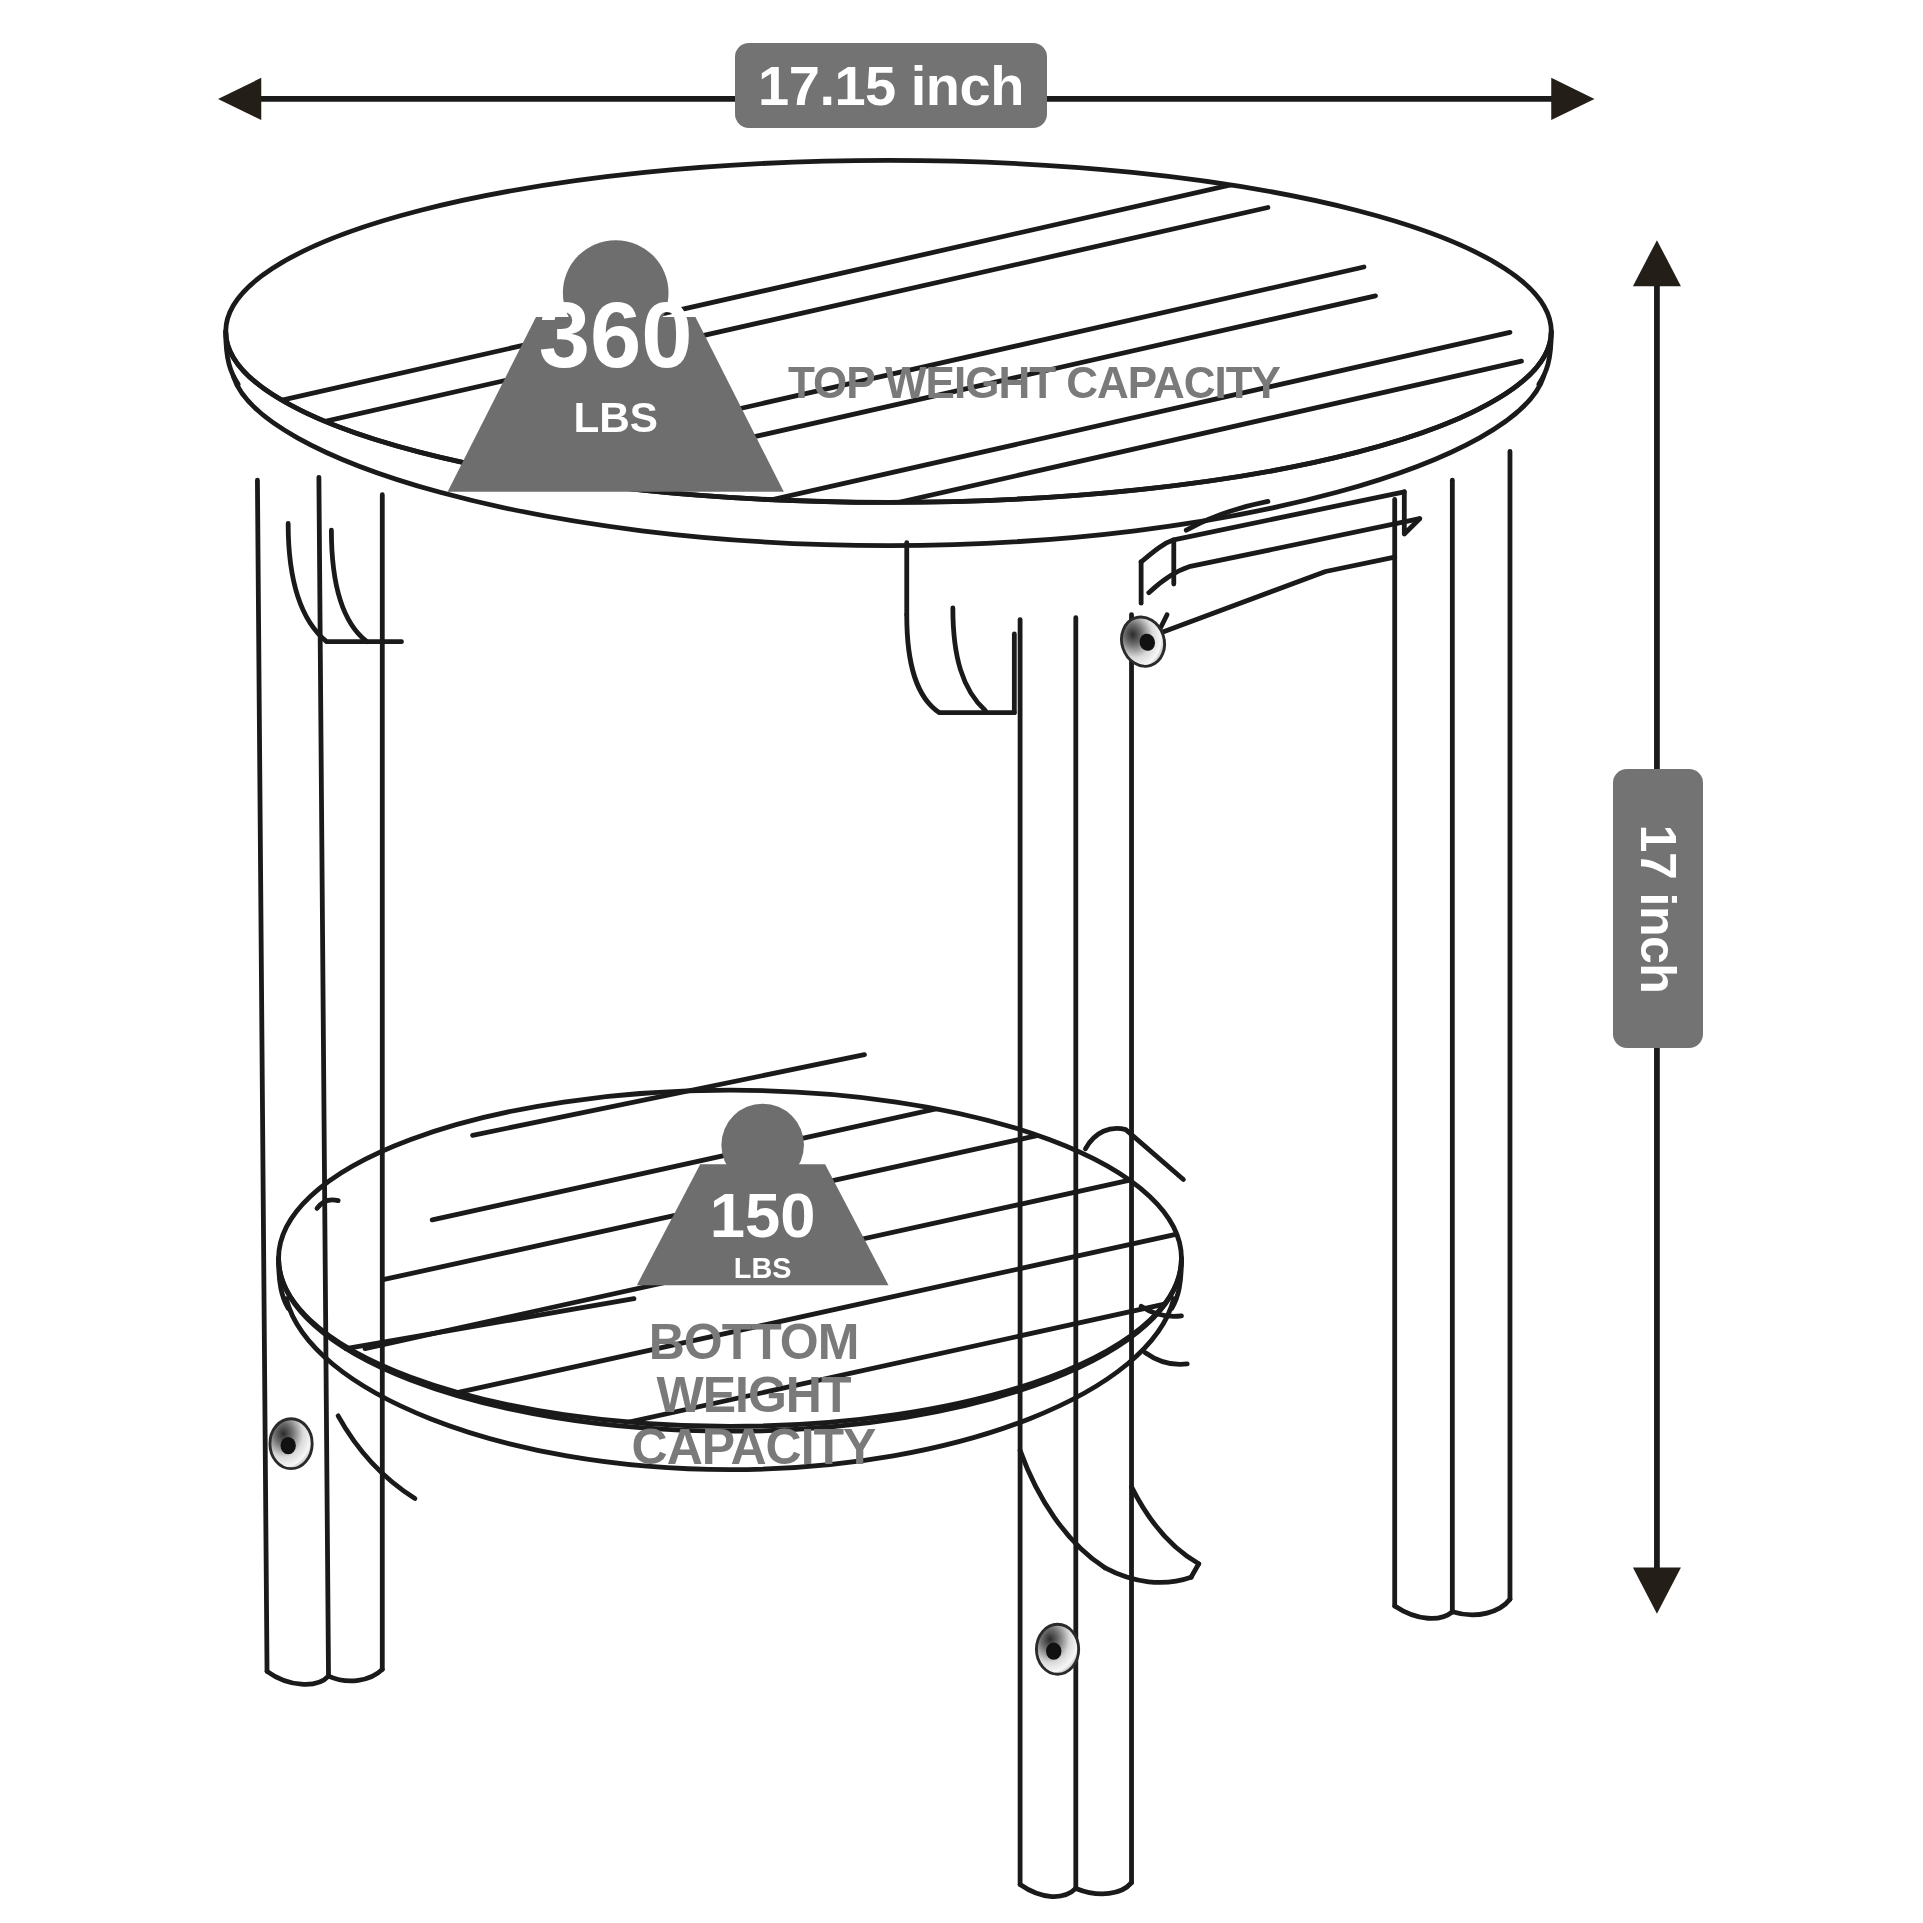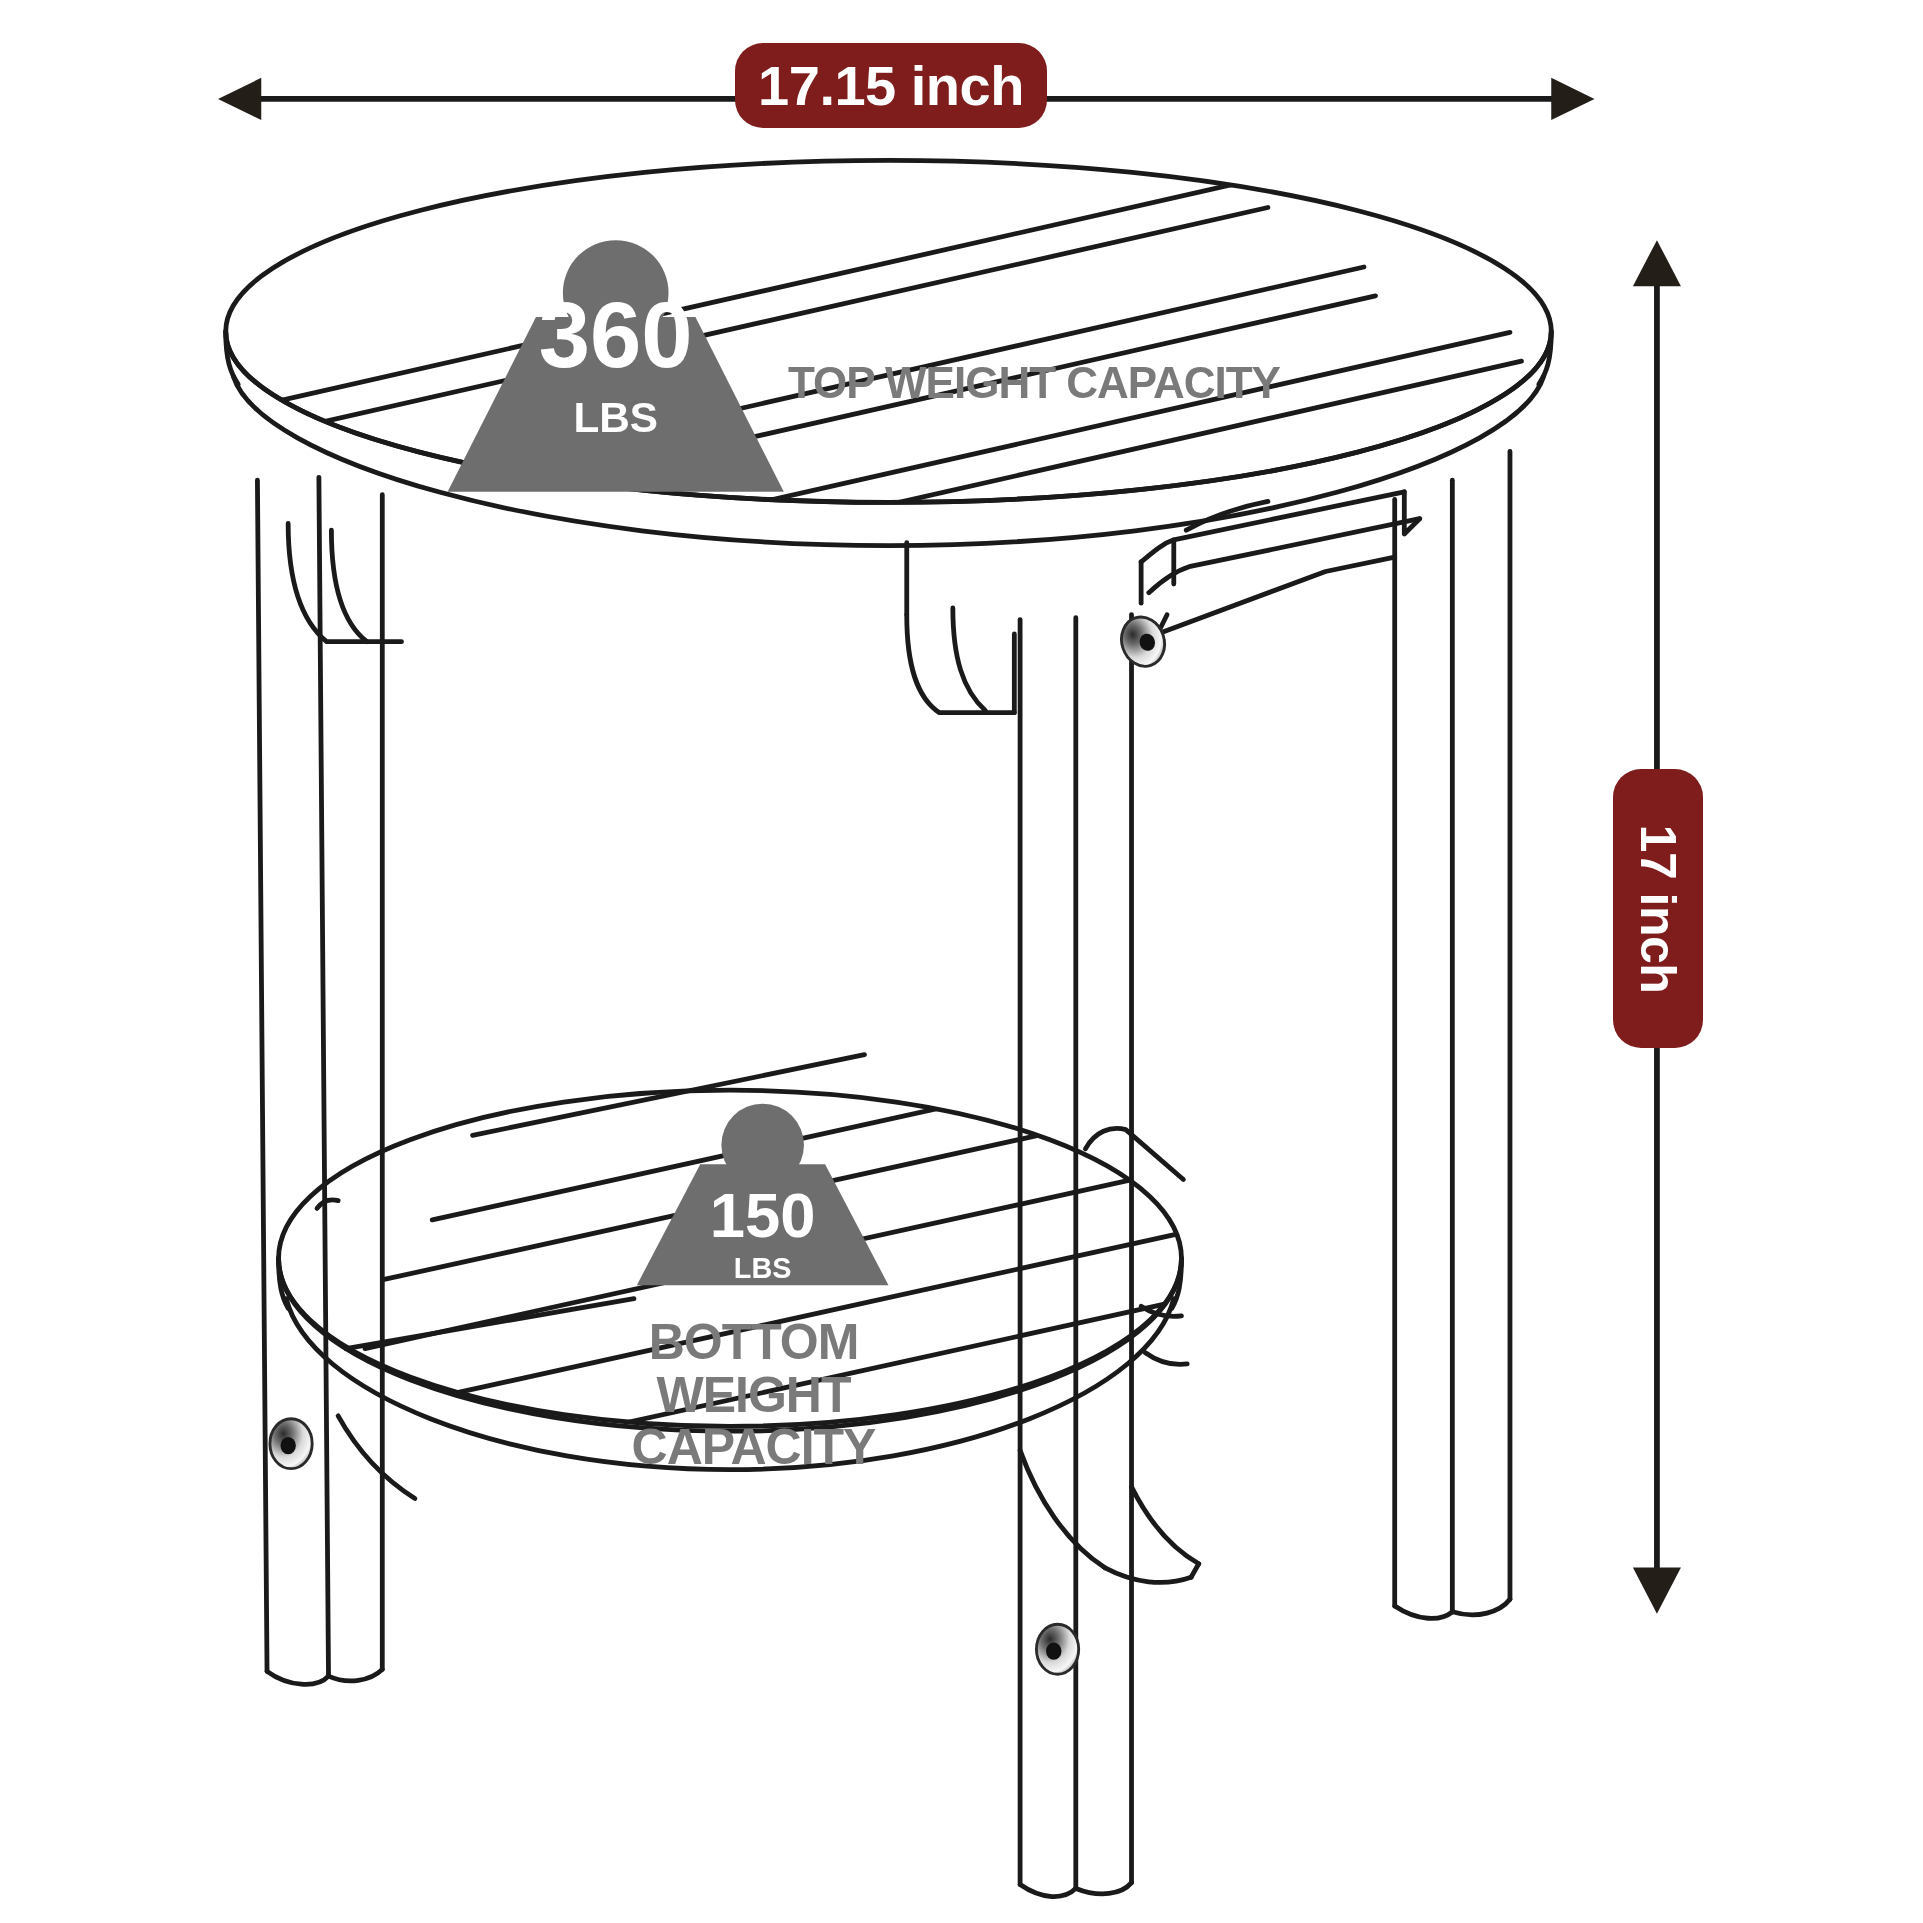--- a/index.html
+++ b/index.html
@@ -2,23 +2,23 @@
 <html><head>
 <meta charset="utf-8">
 <style>
   html,body{margin:0;padding:0;background:#ffffff;}
   body{width:1923px;height:1923px;font-family:"Liberation Sans",sans-serif;overflow:hidden;}
   #stage{position:relative;width:1923px;height:1923px;background:#ffffff;}
   #stage svg{position:absolute;left:0;top:0;}
 
   .dim-label{
     position:absolute;
-    background:#7f1d1d;
+    background:#737373;
     color:#ffffff;
-    border-radius:28px;
+    border-radius:14px;
     font-family:"Liberation Sans",sans-serif;
     font-weight:bold;
     letter-spacing:-0.5px;
     display:flex;
     align-items:center;
     justify-content:center;
     line-height:1;
     white-space:nowrap;
   }
   #width-label{

